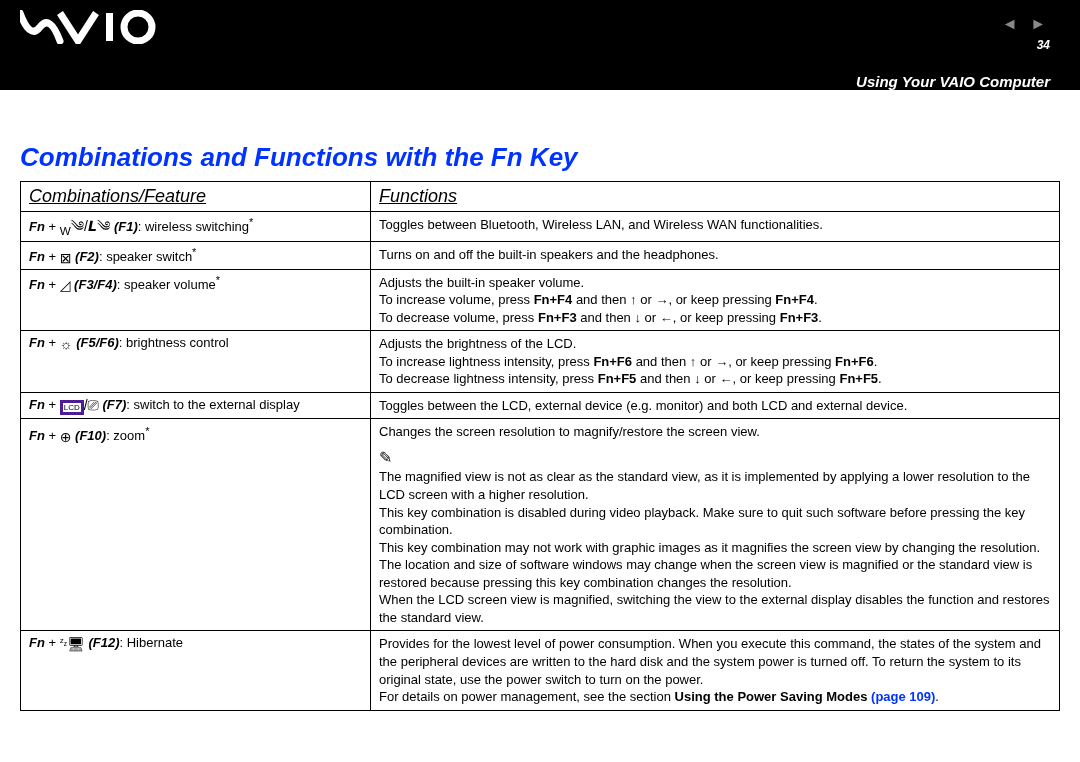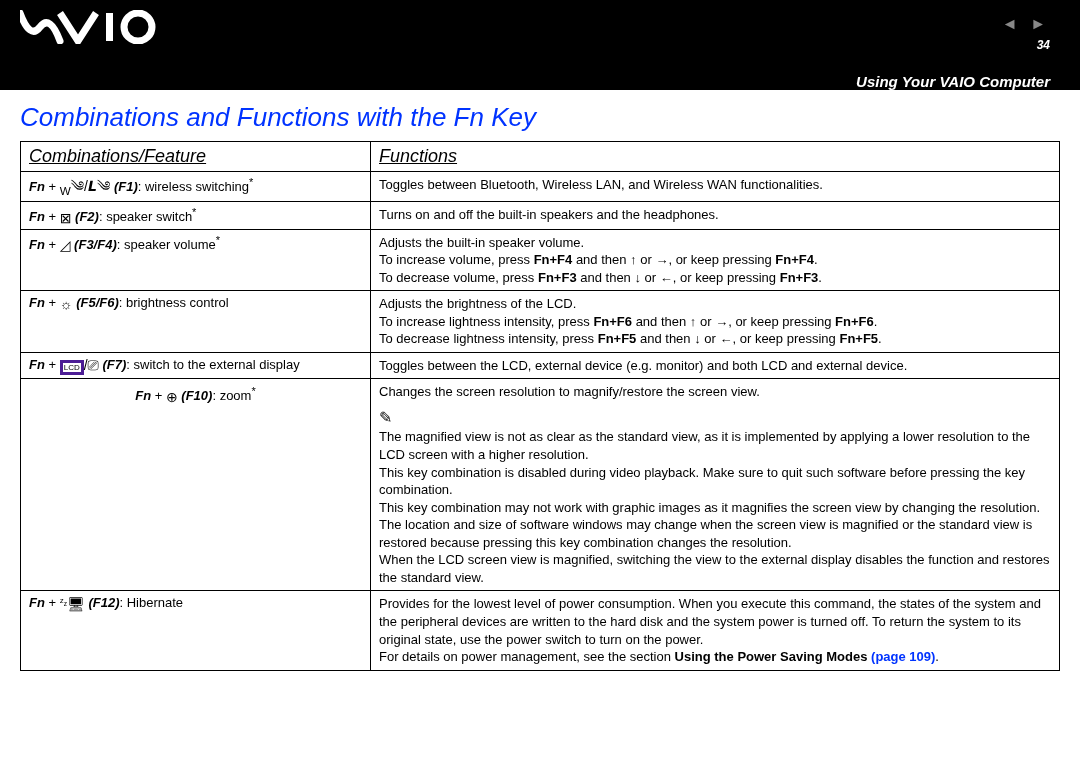--- a/index.html
+++ b/index.html
@@ -52,23 +52,24 @@
     font-style: italic;
     font-weight: bold;
     font-size: 15px;
   }
   .content {
     padding: 12px 20px 10px 20px;
   }
   h1.title {
     color: #0033ff;
     font-style: italic;
-    font-weight: normal;
+    font-weight: bold;
     font-size: 26px;
     margin-bottom: 8px;
+    margin-top: 40px;
   }
   table.fn-table {
     width: 100%;
     border-collapse: collapse;
     font-size: 13px;
     table-layout: fixed;
   }
   table.fn-table th, table.fn-table td {
     border: 1px solid #000;
     padding: 4px 8px;
@@ -176,21 +177,21 @@
       <tr>
         <td class="combo">
           <b>Fn</b><span> + </span><span class="icon"><span style="border:3px solid #4c1d95;font-size:8px;padding:0 1px;">LCD</span>/⎚</span><b> (F7)</b><span>: switch to the external display</span>
         </td>
         <td class="func-cell">
           <span>Toggles between the LCD, external device (e.g. monitor) and both LCD and external device.</span>
         </td>
       </tr>
 
       <tr>
-        <td class="combo" style="vertical-align:top;padding-top:6px;text-align:center;">
+        <td class="combo" style="vertical-align:top;padding-top:6px;">
           <b>Fn</b><span> + </span><span class="icon">⊕</span><b> (F10)</b><span>: zoom</span><span class="asterisk">*</span>
         </td>
         <td class="func-cell">
           <span>Changes the screen resolution to magnify/restore the screen view.</span>
           <div class="subnote">
             <span class="note-icon">✎</span><br>
             <span>The magnified view is not as clear as the standard view, as it is implemented by applying a lower resolution to the LCD screen with a higher resolution.</span><br>
             <span>This key combination is disabled during video playback. Make sure to quit such software before pressing the key combination.</span><br>
             <span>This key combination may not work with graphic images as it magnifies the screen view by changing the resolution.</span><br>
             <span>The location and size of software windows may change when the screen view is magnified or the standard view is restored because pressing this key combination changes the resolution.</span><br>

